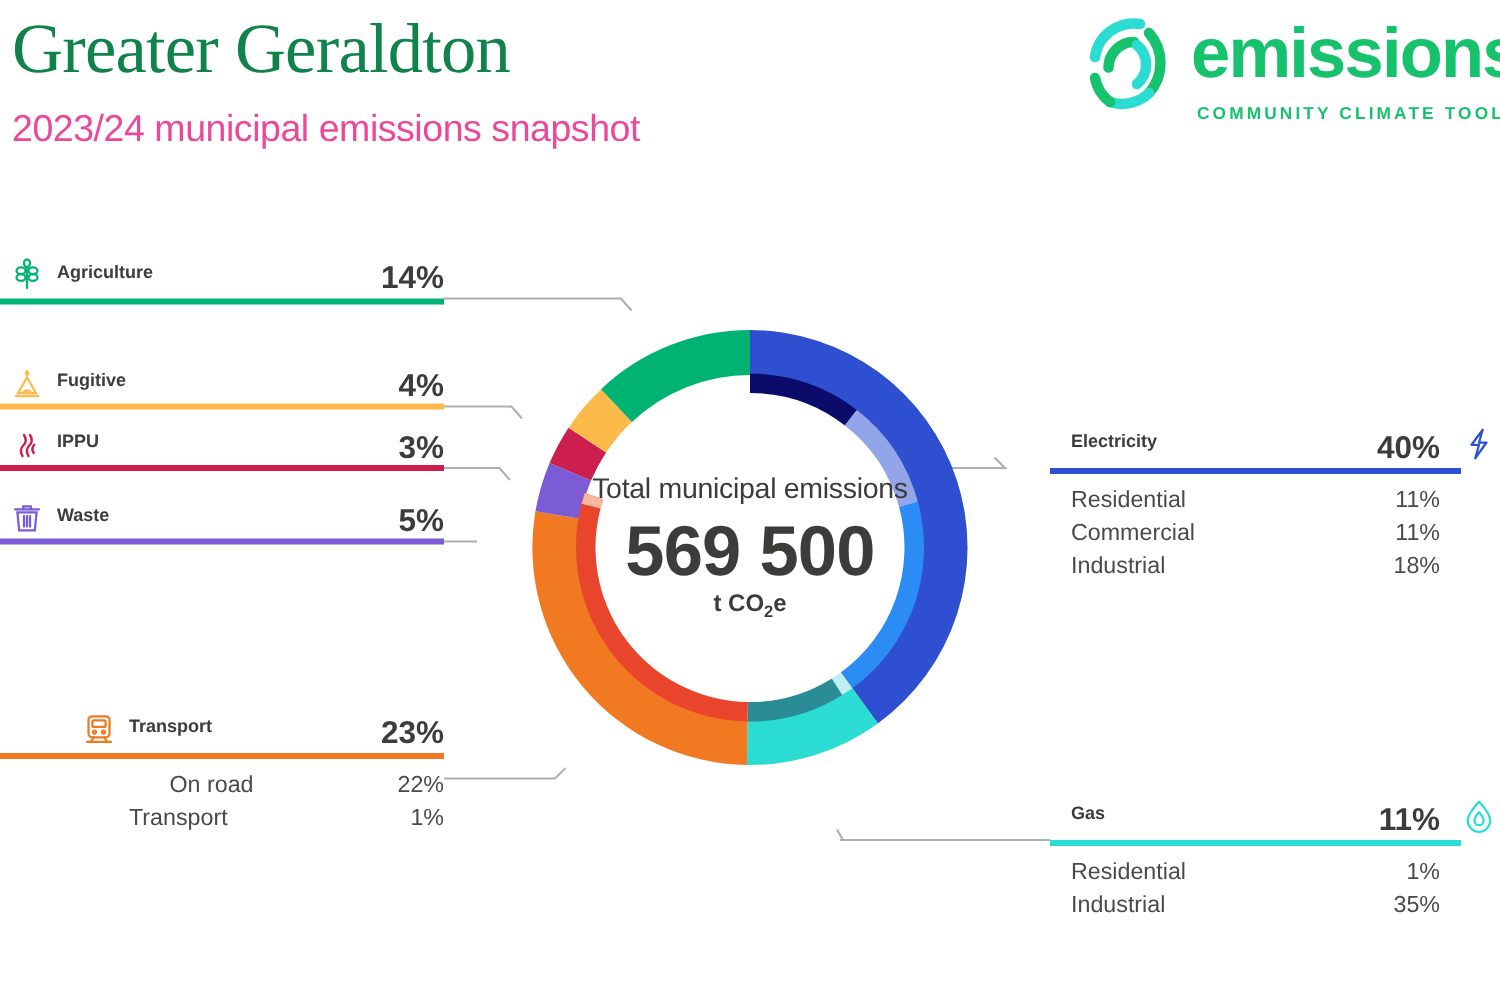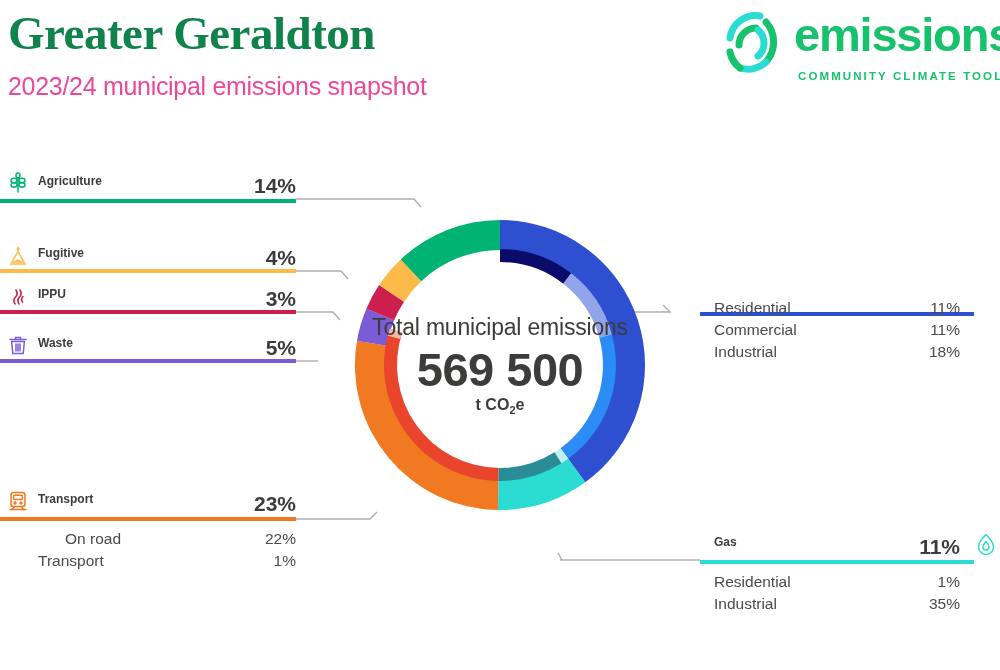--- a/index.html
+++ b/index.html
@@ -10,21 +10,21 @@
     color: #3c3c3b;
     position: relative;
     overflow: hidden;
   }
 
   
   #header { position: absolute; left: 0; top: 0; width: 1000px; height: 120px; }
   #page-title {
     position: absolute; left: 8px; top: 6px;
     font-family: "Liberation Serif", serif;
-    font-weight: bold;
+    font-weight: normal;
     font-size: 47px;
     letter-spacing: -0.5px;
     color: #10824c;
     white-space: nowrap;
   }
   #page-subtitle {
     position: absolute; left: 8px; top: 72px;
     font-size: 25px;
     font-weight: 500;
     color: #ec4899;
@@ -92,21 +92,21 @@
 
   
   #connectors, #donut-svg, #logo-svg { position: absolute; }
   #connectors { left: 0; top: 0; }
   #donut-wrap { position: absolute; left: 330px; top: 185px; width: 340px; height: 360px; }
   #donut-center {
     position: absolute; left: 0; top: 0; width: 340px; height: 360px;
     display: flex; flex-direction: column; align-items: center; justify-content: center;
     pointer-events: none;
   }
-  #center-label { font-size: 23px; font-weight: 500; color: #3c3c3b; letter-spacing: -0.2px; }
+  #center-label { font-size: 19px; font-weight: 500; color: #3c3c3b; letter-spacing: -0.2px; }
   #center-value {
     font-size: 47px; font-weight: bold; color: #3c3c3b; letter-spacing: -0.5px;
     margin-top: 4px; line-height: 1.05;
   }
   #center-unit { font-size: 16px; font-weight: bold; color: #3c3c3b; margin-top: 2px; }
   #center-unit sub { font-size: 11px; }
 </style>
 </head>
 <body>
 
@@ -239,21 +239,21 @@
         <path d="M5.6 8.5 L6.8 20.5 L17.2 20.5 L18.4 8.5 Z"></path>
         <path d="M10 11 L10 18 M14 11 L14 18 M12 11 L12 18"></path>
       </g>
     </svg>
     <span class="lg-name">Waste</span>
     <span class="lg-pct">5%</span>
   </div>
   <div class="lg-bar" style="top:24px; width:296px; background:#7B5BD6;"></div>
 </div>
 
-<div class="legend-block left-block" style="left:0; top:491px; width:310px;">
+<div class="legend-block left-block" style="left:0; top:476px; width:310px;padding-left:48px;">
   <div class="lg-head">
     <svg class="lg-icon" viewBox="0 0 24 24">
       <g stroke="#F07921" stroke-width="1.5" fill="none" stroke-linecap="round">
         <rect x="5" y="3.5" width="14" height="14" rx="2.5"></rect>
         <rect x="7.6" y="6.2" width="8.8" height="4.4" rx="1"></rect>
         <circle cx="9" cy="14" r="1"></circle>
         <circle cx="15" cy="14" r="1"></circle>
         <path d="M4 20.5 L20 20.5"></path>
         <path d="M8.5 17.5 L6.5 20.5 M15.5 17.5 L17.5 20.5"></path>
       </g>
@@ -266,20 +266,27 @@
     <span class="sub-name">On road</span>
     <span class="sub-pct">22%</span>
   </div>
   <div class="sub-row">
     <span class="sub-name">Transport</span>
     <span class="sub-pct">1%</span>
   </div>
 </div>
 
 <div class="legend-block right-block" style="left:700px; top:286px; width:300px;">
+  <div class="lg-head">
+    <svg class="lg-icon" viewBox="0 0 24 24">
+      <path d="M14.5 2.5 L7 12.5 L12 12.5 L9.5 21.5 L17 11 L12 11 Z" stroke="#2F4FD1" stroke-width="1.5" fill="none" stroke-linejoin="round"></path>
+    </svg>
+    <span class="lg-name">Electricity</span>
+    <span class="lg-pct">40%</span>
+  </div>
   <div class="lg-bar" style="top:26px; background:#2F4FD1;"></div>
   <div class="sub-row" style="margin-top:13px;">
     <span class="sub-name">Residential</span>
     <span class="sub-pct">11%</span>
   </div>
   <div class="sub-row">
     <span class="sub-name">Commercial</span>
     <span class="sub-pct">11%</span>
   </div>
   <div class="sub-row">

